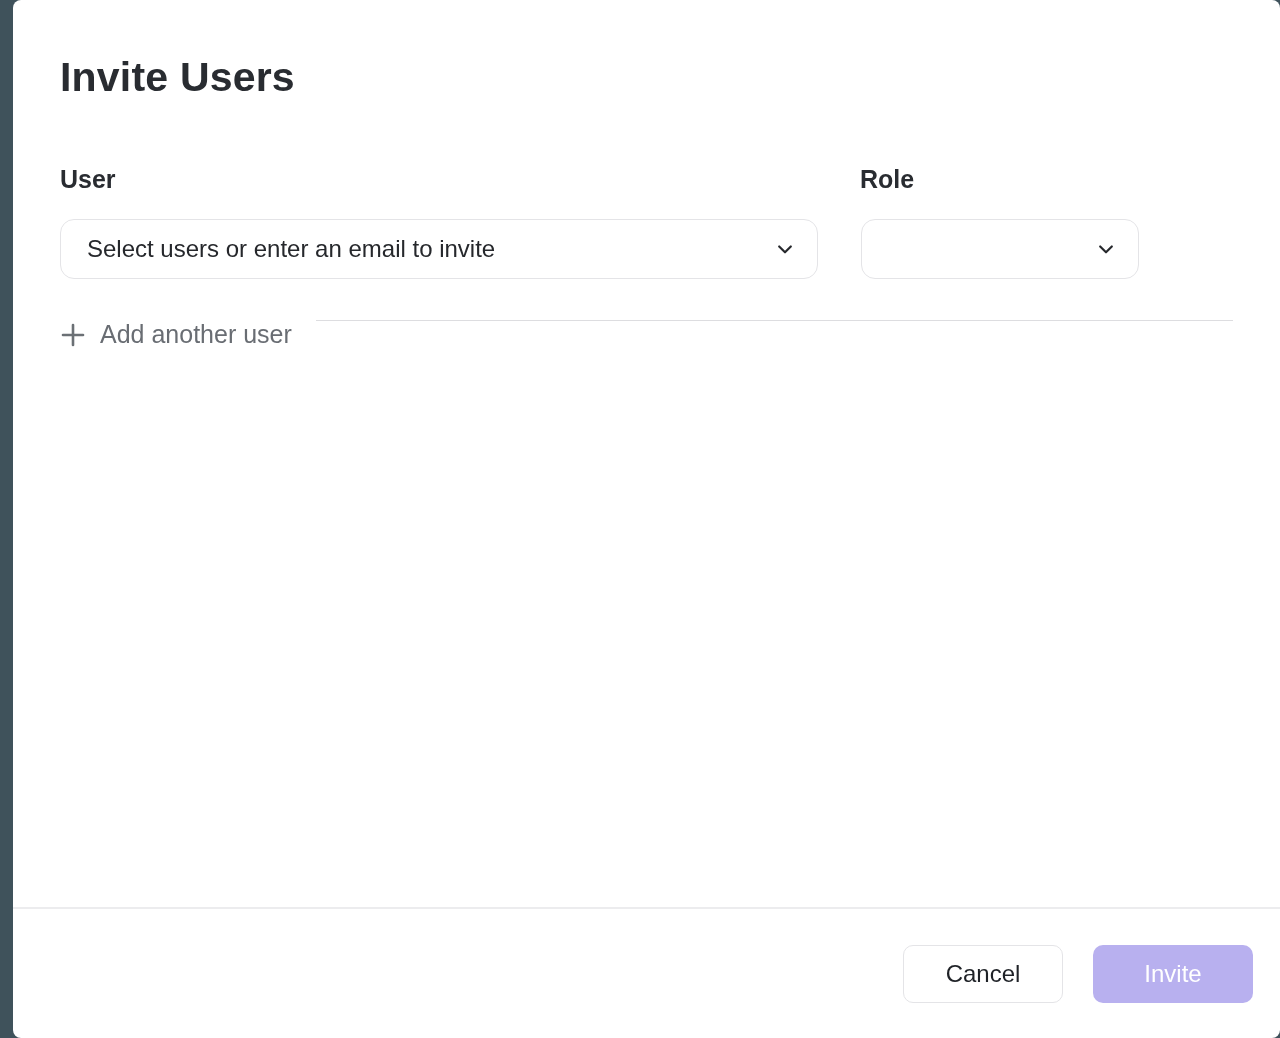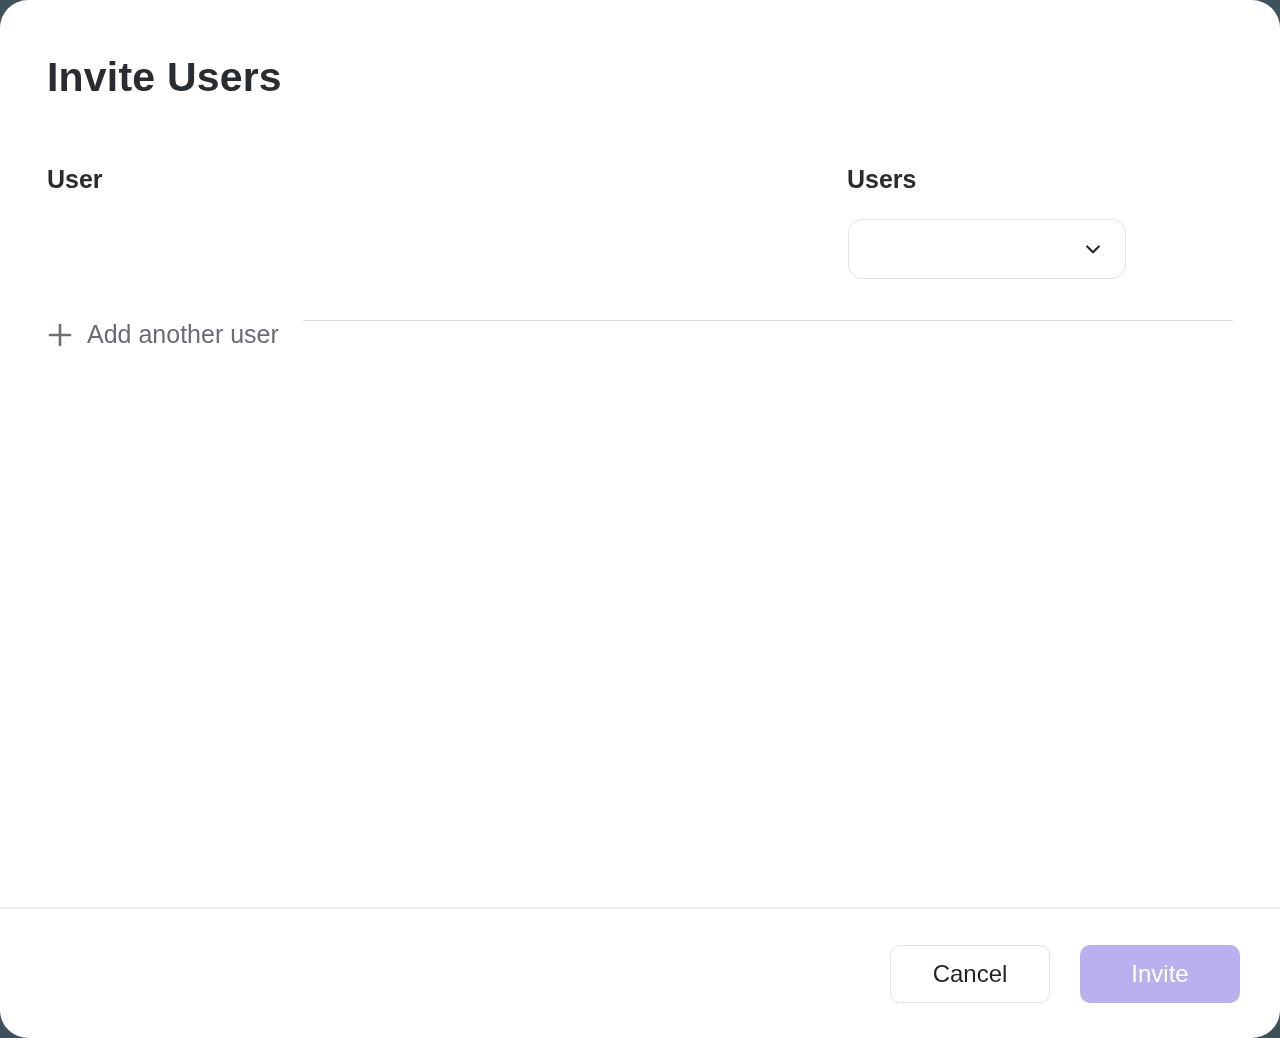--- a/index.html
+++ b/index.html
@@ -16,22 +16,23 @@
   body{
     background:var(--backdrop);
     font-family:"Liberation Sans", sans-serif;
     position:relative;
     overflow:hidden;
   }
   .modal{
     position:absolute;
     inset:0;
     background:var(--surface);
-    border-radius:28px;
+    border-radius:8px;
     overflow:hidden;
+    margin-left:13px;
   }
   .modal-title{
     position:absolute;
     left:47px;
     top:54px;
     font-size:41px;
     font-weight:700;
     letter-spacing:.2px;
     color:var(--text-dark);
   }
@@ -135,22 +136,28 @@
   }
 </style>
 </head>
 <body>
 
 <div class="modal">
 
   <h1 class="modal-title">Invite Users</h1>
 
   <div class="field-label label-user">User</div>
-  <div class="field-label label-role">Users</div>
+  <div class="field-label label-role">Role</div>
 
+  <div class="select select-user">
+    <span class="select-value">Select users or enter an email to invite</span>
+    <svg class="chevron" viewBox="0 0 24 24" fill="none" stroke="#26282c" stroke-width="2.6" stroke-linecap="round" stroke-linejoin="round">
+        <polyline points="5,9 12,16 19,9"></polyline>
+      </svg>
+  </div>
 
   <div class="select select-role">
     <span class="select-value"></span>
     <svg class="chevron" viewBox="0 0 24 24" fill="none" stroke="#26282c" stroke-width="2.6" stroke-linecap="round" stroke-linejoin="round">
         <polyline points="5,9 12,16 19,9"></polyline>
       </svg>
   </div>
 
   <div class="add-row">
     <button class="add-btn">

